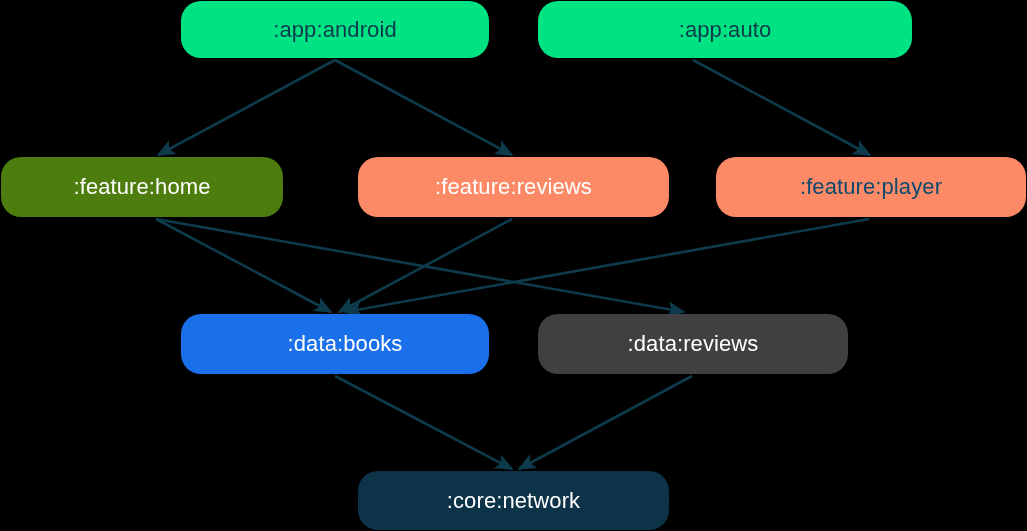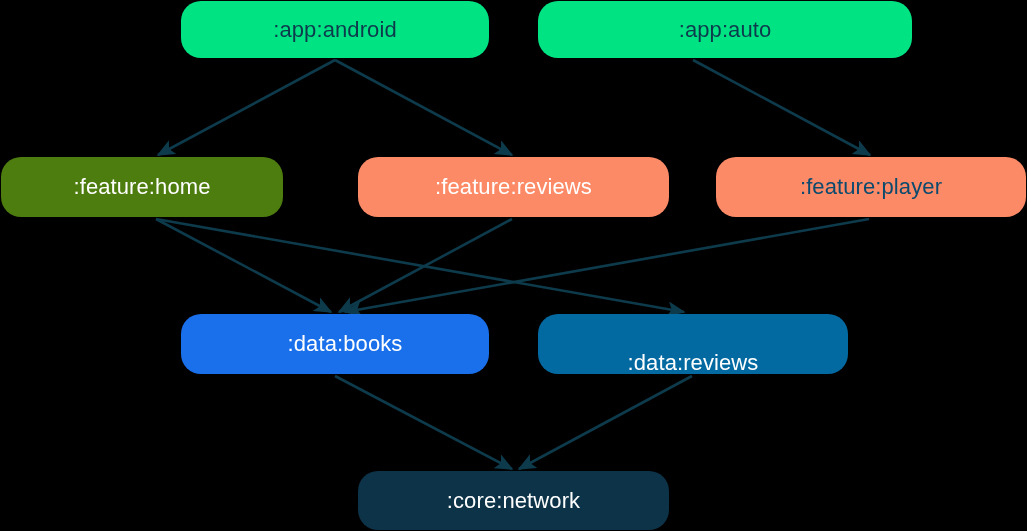--- a/index.html
+++ b/index.html
@@ -72,19 +72,19 @@
     </div>
     <div class="node" style="left: 358px; top: 157px; width: 311px; height: 60px; background: rgb(252, 138, 102); color: rgb(255, 255, 255);">
       <span>:feature:reviews</span>
     </div>
     <div class="node" style="left: 716px; top: 157px; width: 310px; height: 60px; background: rgb(252, 138, 102); color: #0c4a6e;">
       <span>:feature:player</span>
     </div>
     <div class="node" style="left: 181px; top: 314px; width: 308px; height: 60px; background: rgb(26, 111, 235); color: rgb(255, 255, 255); padding-left: 20px;">
       <span>:data:books</span>
     </div>
-    <div class="node" style="left: 538px; top: 314px; width: 310px; height: 60px; background: #0369a1; color: rgb(255, 255, 255); align-items: flex-end;">
+    <div class="node" style="left: 538px; top: 314px; width: 310px; height: 60px; background: #404040; color: rgb(255, 255, 255);">
       <span>:data:reviews</span>
     </div>
     <div class="node" style="left: 358px; top: 471px; width: 311px; height: 59px; background: rgb(13, 51, 72); color: rgb(255, 255, 255);">
       <span>:core:network</span>
     </div>
   </div>
 
 </body></html>

